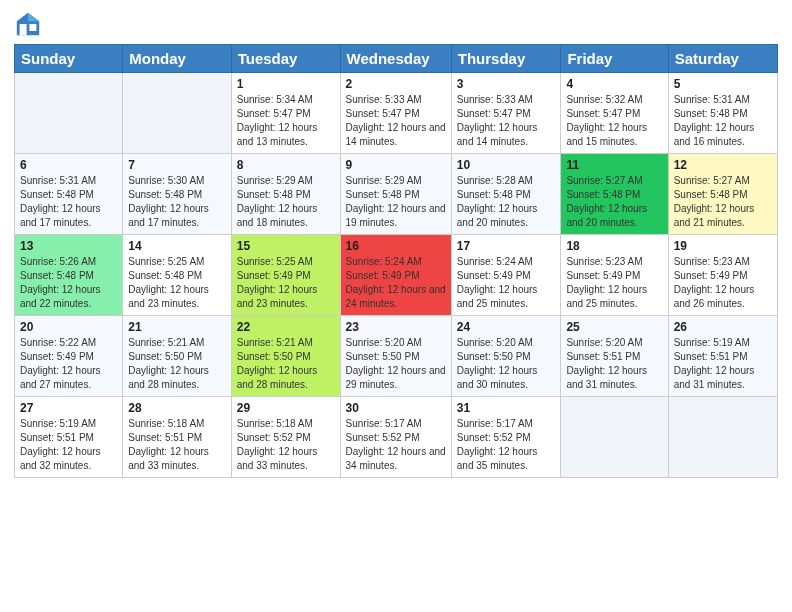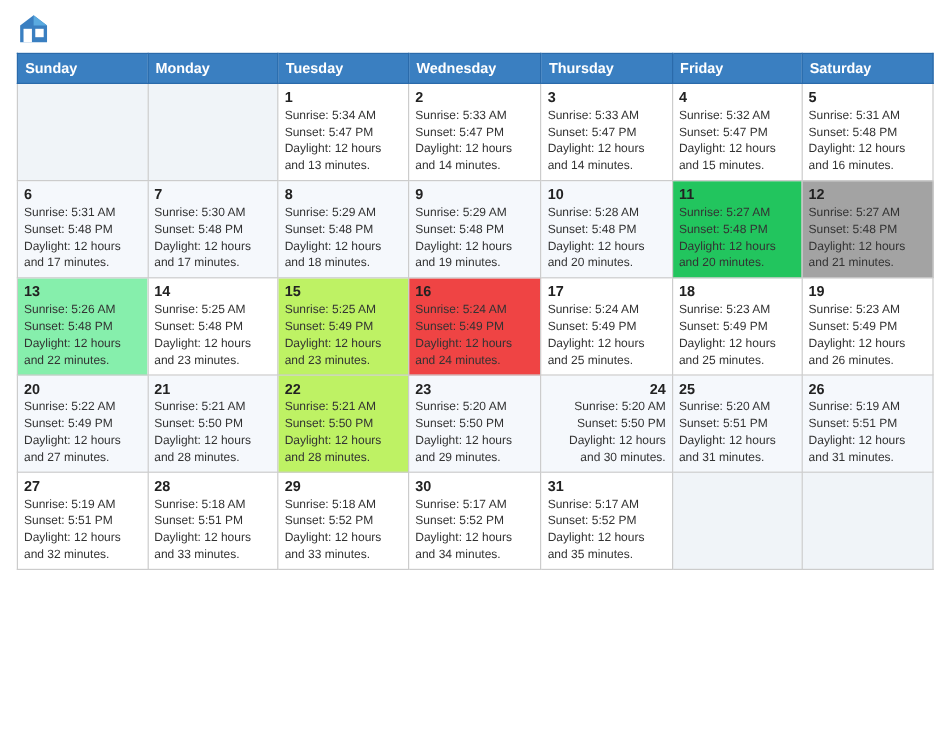--- a/index.html
+++ b/index.html
@@ -59,21 +59,21 @@
       border-collapse: collapse;
       font-size: 10.5px;
     }
     .calendar thead th {
       background: #3a7fc1;
       color: #fff;
       font-weight: bold;
       padding: 5px 6px;
       text-align: left;
       border: 1px solid #2a6aaa;
-      font-size: 12px;
+      font-size: 15px;
     }
     .calendar tbody td {
       border: 1px solid #ccc;
       vertical-align: top;
       padding: 4px 5px;
       width: 113px;
       min-height: 70px;
       background: #fff;
     }
     .calendar tbody tr:nth-child(odd) td {
@@ -176,21 +176,21 @@
             <div class="day-info">Sunrise: 5:29 AM<br>Sunset: 5:48 PM<br>Daylight: 12 hours and 19 minutes.</div>
           </td>
           <td style="background: rgb(245, 248, 252);">
             <span class="day-number">10</span>
             <div class="day-info">Sunrise: 5:28 AM<br>Sunset: 5:48 PM<br>Daylight: 12 hours and 20 minutes.</div>
           </td>
           <td style="background: #22c55e;">
             <span class="day-number">11</span>
             <div class="day-info">Sunrise: 5:27 AM<br>Sunset: 5:48 PM<br>Daylight: 12 hours and 20 minutes.</div>
           </td>
-          <td style="background: #a3a3a3;">
+          <td style="background: #fef9c3;">
             <span class="day-number">12</span>
             <div class="day-info">Sunrise: 5:27 AM<br>Sunset: 5:48 PM<br>Daylight: 12 hours and 21 minutes.</div>
           </td>
         </tr>
         <tr>
           <td style="background: #86efac;">
             <span class="day-number">13</span>
             <div class="day-info">Sunrise: 5:26 AM<br>Sunset: 5:48 PM<br>Daylight: 12 hours and 22 minutes.</div>
           </td>
           <td style="background: rgb(255, 255, 255);">
@@ -228,21 +228,21 @@
             <div class="day-info">Sunrise: 5:21 AM<br>Sunset: 5:50 PM<br>Daylight: 12 hours and 28 minutes.</div>
           </td>
           <td style="background: #bef264;">
             <span class="day-number">22</span>
             <div class="day-info">Sunrise: 5:21 AM<br>Sunset: 5:50 PM<br>Daylight: 12 hours and 28 minutes.</div>
           </td>
           <td style="background: rgb(245, 248, 252);">
             <span class="day-number">23</span>
             <div class="day-info">Sunrise: 5:20 AM<br>Sunset: 5:50 PM<br>Daylight: 12 hours and 29 minutes.</div>
           </td>
-          <td style="background: rgb(245, 248, 252); text-align: right;">
+          <td style="background: rgb(245, 248, 252);">
             <span class="day-number">24</span>
             <div class="day-info">Sunrise: 5:20 AM<br>Sunset: 5:50 PM<br>Daylight: 12 hours and 30 minutes.</div>
           </td>
           <td style="background: rgb(245, 248, 252);">
             <span class="day-number">25</span>
             <div class="day-info">Sunrise: 5:20 AM<br>Sunset: 5:51 PM<br>Daylight: 12 hours and 31 minutes.</div>
           </td>
           <td style="background: rgb(245, 248, 252);">
             <span class="day-number">26</span>
             <div class="day-info">Sunrise: 5:19 AM<br>Sunset: 5:51 PM<br>Daylight: 12 hours and 31 minutes.</div>

